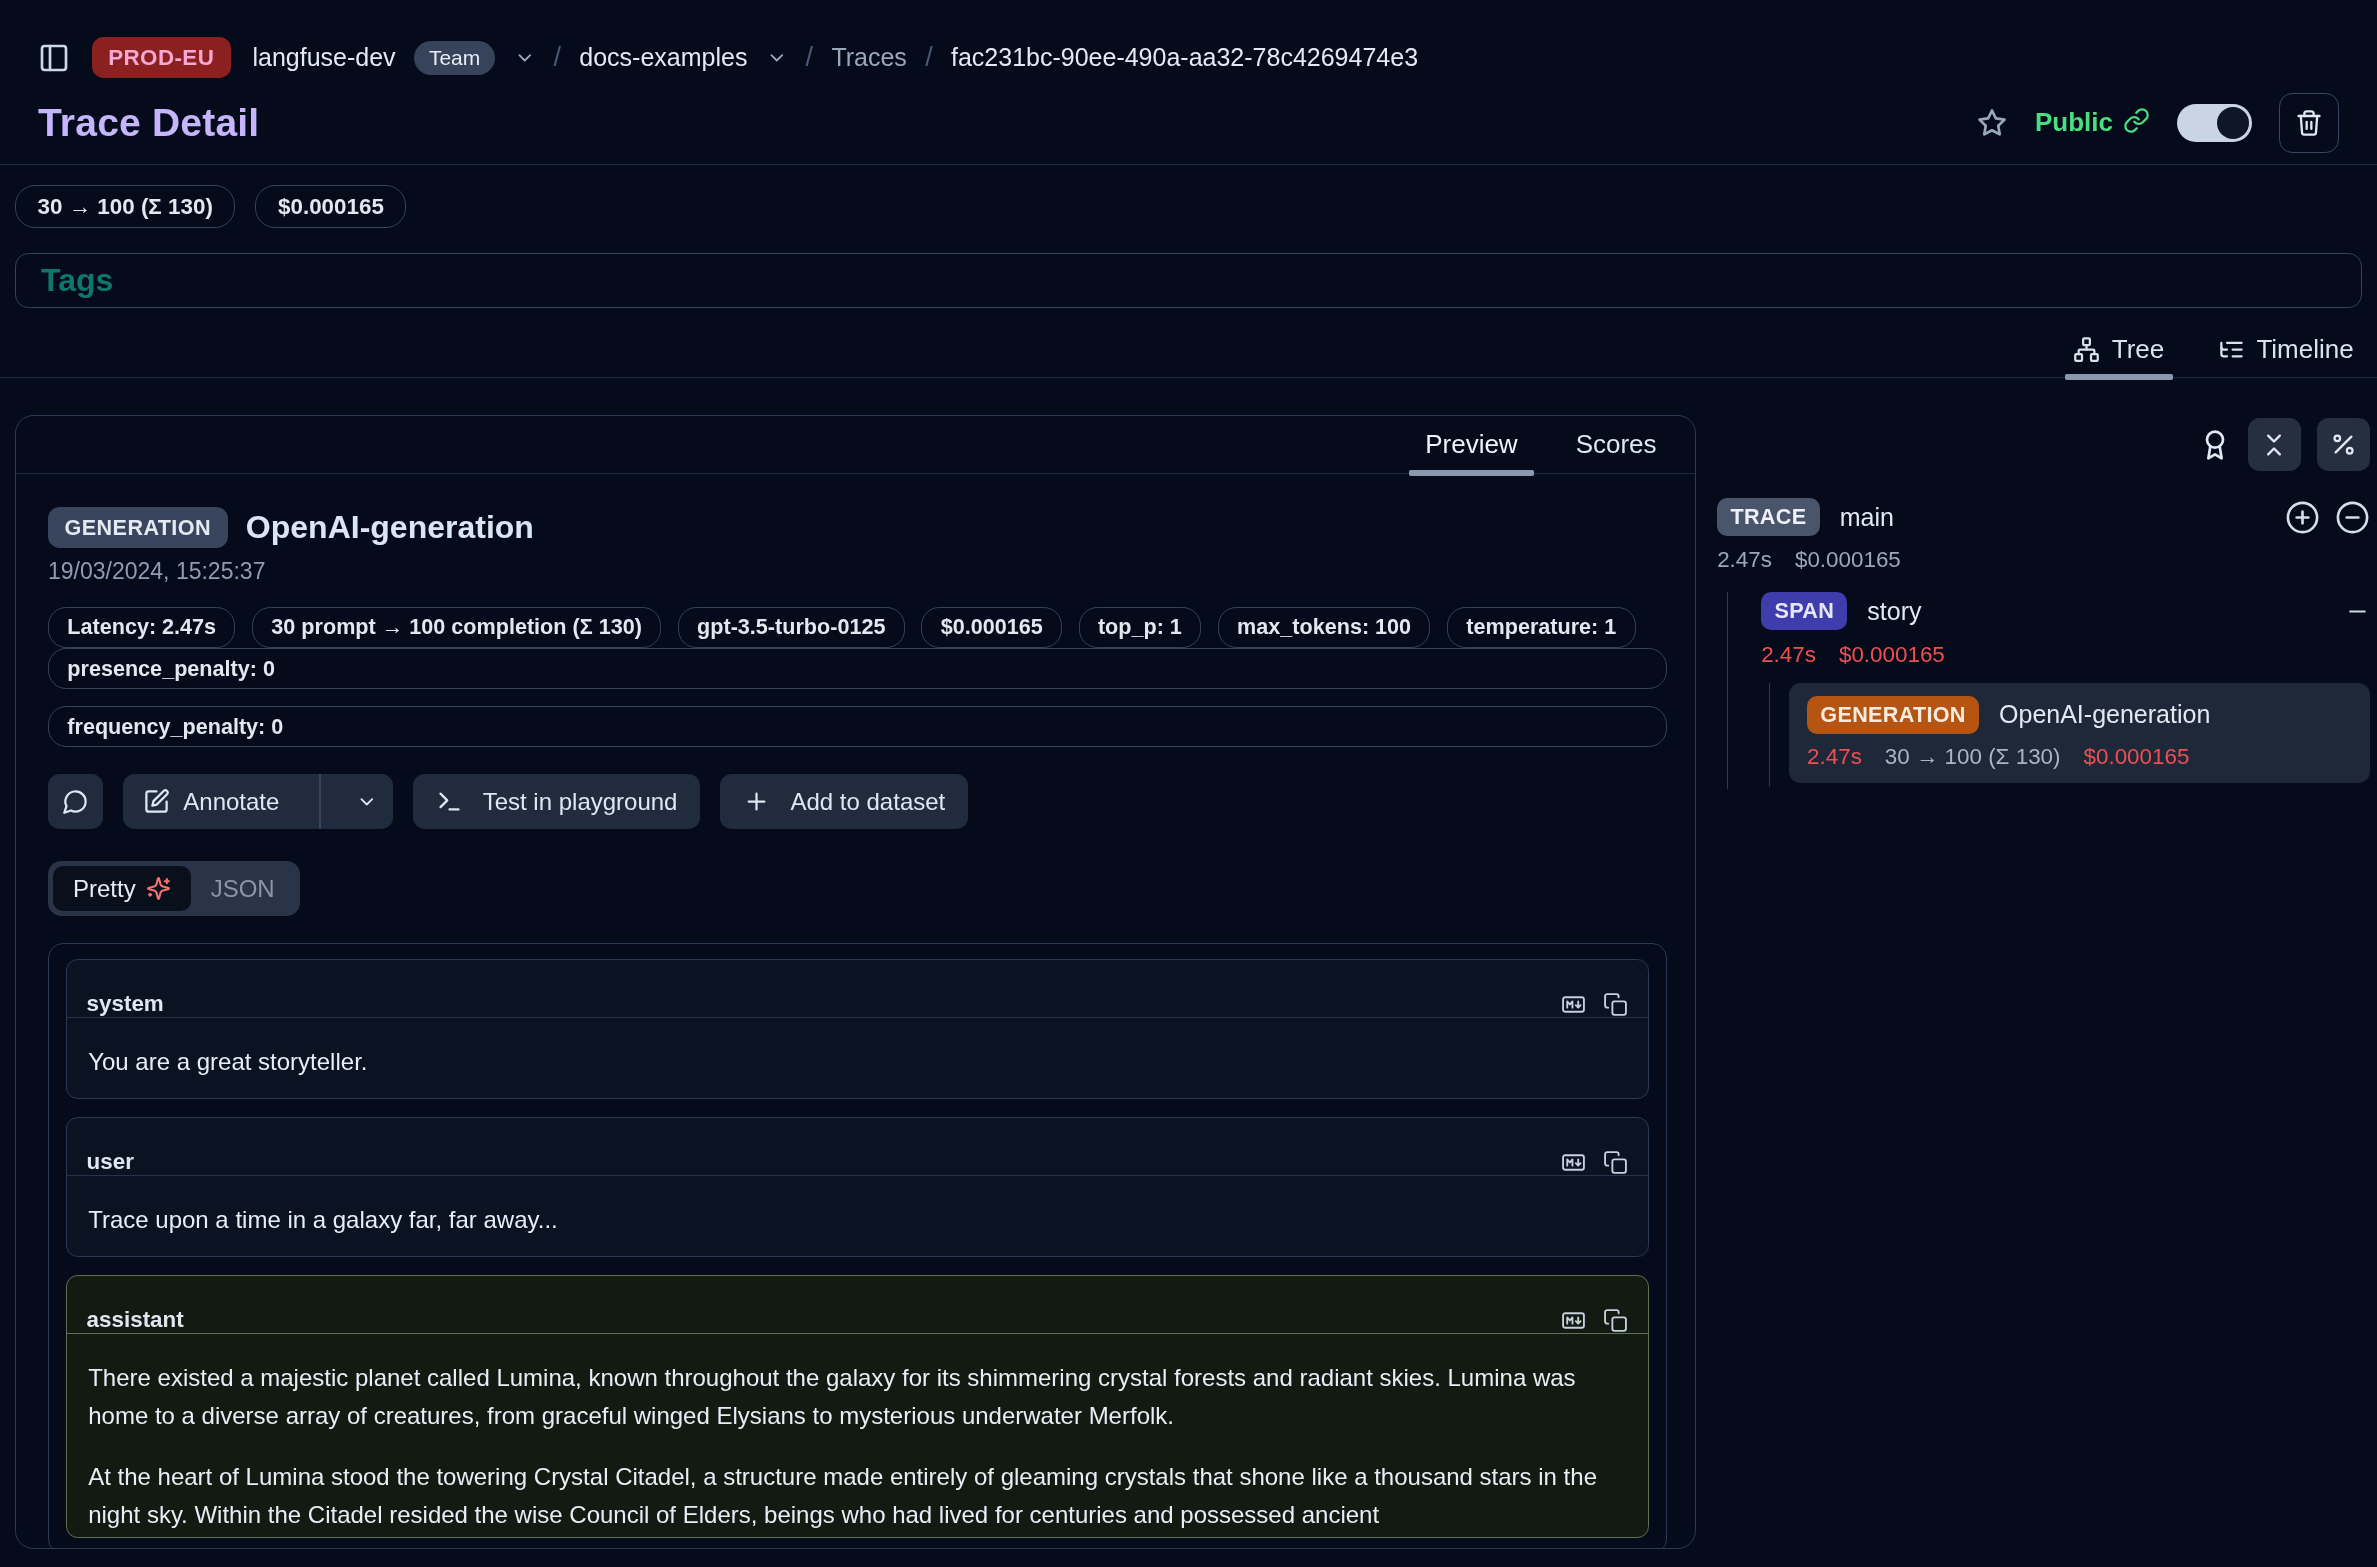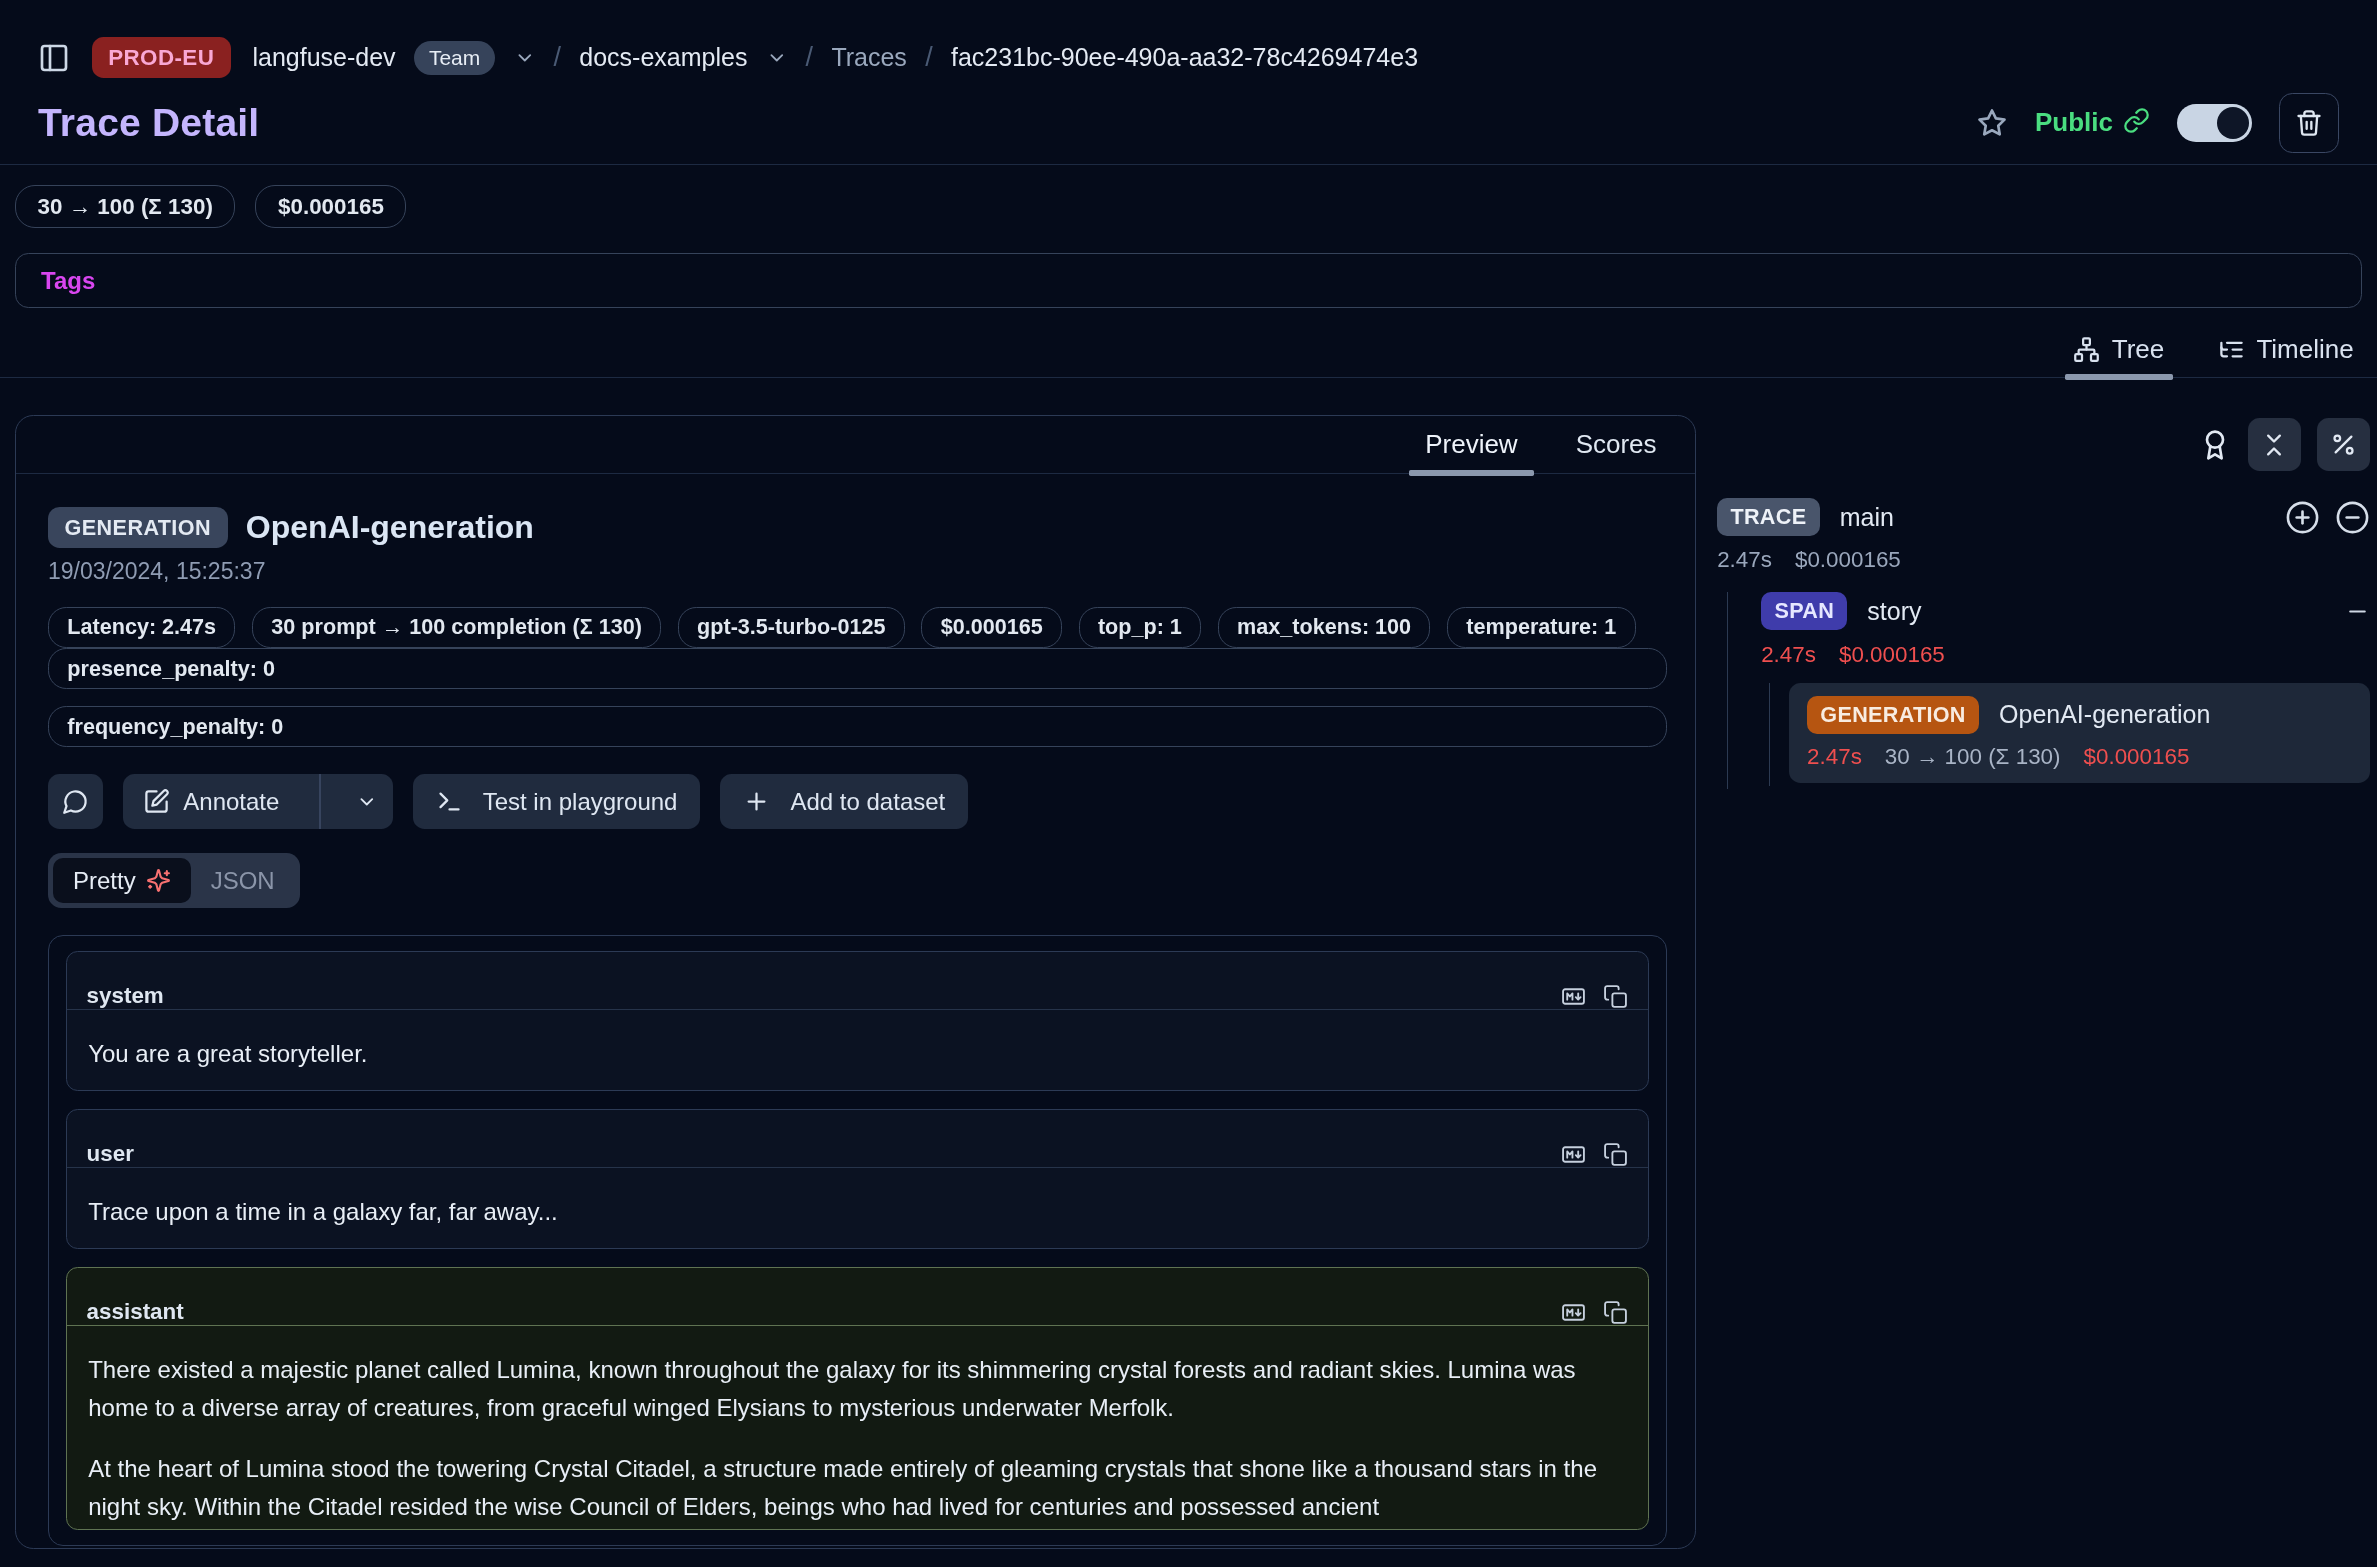--- a/index.html
+++ b/index.html
@@ -41,21 +41,21 @@
   
   .trace-badges { display:flex; gap:20px; margin:20px 15px 0 15px; }
   .pill {
     border:1.7px solid #36435a; border-radius:20px; padding:7.5px 21.6px;
     font-size:22.4px; font-weight:bold; color:#e2e8f0; white-space:nowrap;
   }
   .tags-box {
     margin:25px 15px 0 15px; border:1.7px solid #36435a; border-radius:13.3px;
     padding:11.6px 25px; height:55px; display:flex; align-items:center;
   }
-  .tags-label { font-size:24px; font-weight:bold; color:#d946ef; }
+  .tags-label { font-size:32px; font-weight:bold; color:#0f766e; }
 
   
   .view-tabs {
     margin-top:25px; display:flex; justify-content:flex-end; gap:47px;
     padding-right:20px; border-bottom:1.7px solid #1d2a42; height:45px;
   }
   .vtab { display:flex; align-items:center; gap:11.6px; font-size:26px; color:#d9e2ef; position:relative; padding:0 3.3px 11.6px 3.3px; }
   .vtab.active::after { content:""; position:absolute; left:-5px; right:-5px; bottom:-2.5px; height:5.8px; background:#8b98ad; border-radius:1.7px; }
 
   
@@ -93,21 +93,21 @@
     font-size:24px; font-family:inherit; display:flex; align-items:center; gap:20px;
     padding:0 23px; height:55px;
   }
   .act-btn.square { width:55px; justify-content:center; padding:0; }
   .split { padding:0; }
   .split .part { display:flex; align-items:center; gap:13.3px; padding:0 20px; height:100%; }
   .split .sep { width:1.7px; height:100%; background:#37445e; }
   .split .caret { padding:0 15px; display:flex; align-items:center; height:100%; }
 
   .fmt-toggle {
-    margin-top:24px; display:inline-flex; align-items:center;
+    margin-top:32px; display:inline-flex; align-items:center;
     background:#2a3448; border-radius:13.3px; padding:5px;
   }
   .fmt-seg { font-size:24px; padding:8.3px 20px; border-radius:10px; color:#8b95a9; display:flex; align-items:center; gap:10px; }
   .fmt-seg.active { background:#0a0f1c; color:#e6ecf5; }
 
   .messages {
     margin-top:27px; border:1.7px solid #2c3a55; border-radius:15px;
     padding:15px 16.6px; display:flex; flex-direction:column; gap:17.5px; height:611px;
   }
   .msg { border:1.7px solid #2c3a55; border-radius:11.6px; background:#0b1222; overflow:hidden; }

